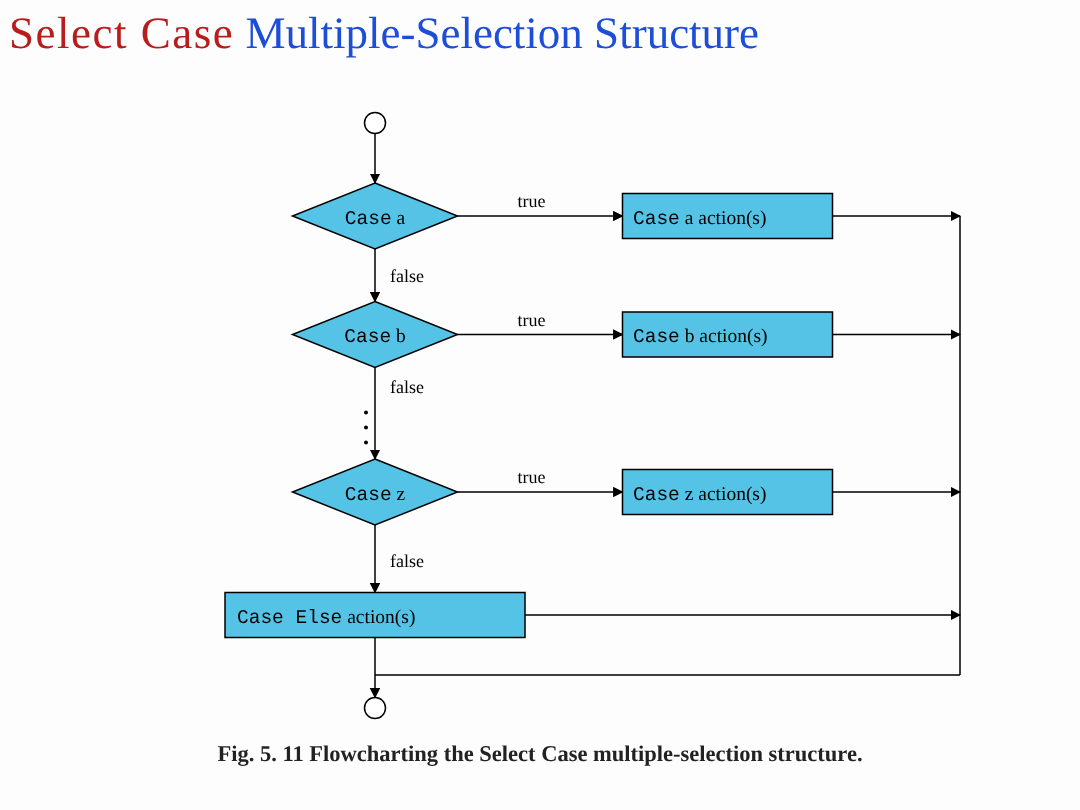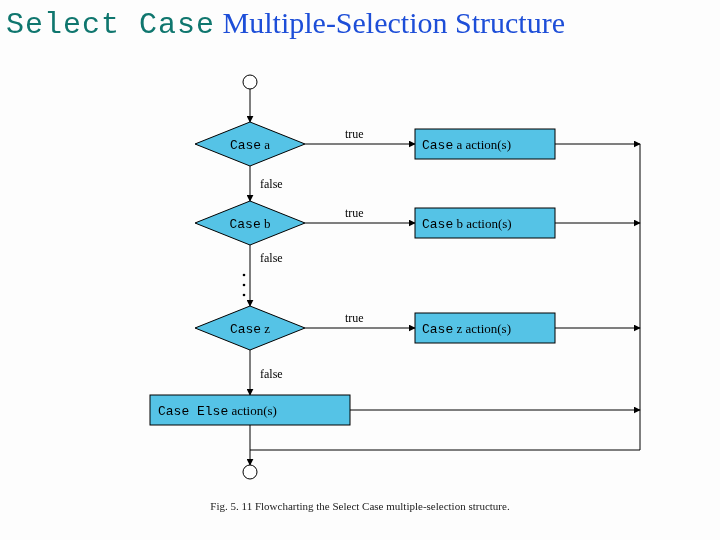--- a/index.html
+++ b/index.html
@@ -18,33 +18,34 @@
   }
   .title {
     position: absolute;
     left: 6px;
     top: 6px;
     font-size: 30px;
     line-height: 1.1;
     color: #333;
   }
   .title .kw {
-    font-family: Liberation Mono, monospace;
-    color: #0f766e;
+    font-family: Liberation Serif, serif;
+    color: #b91c1c;
     letter-spacing: 1px;
   }
   .title .rest { color: #1d4ed8; }
   svg { position: absolute; left: 0; top: 0; }
   .caption {
     position: absolute;
     bottom: 28px;
     width: 100%;
     text-align: center;
-    font-size: 11px;
+    font-size: 15px;
     color: #222;
+    font-weight: bold;
   }
   .diamond-txt, .box-txt, .edge-txt, .caption, .title span {
     user-select: none;
   }
   .kw-mono { font-family: "Courier New", Courier, monospace; }
 </style>
 </head>
 <body>
 
 <div class="slide">

